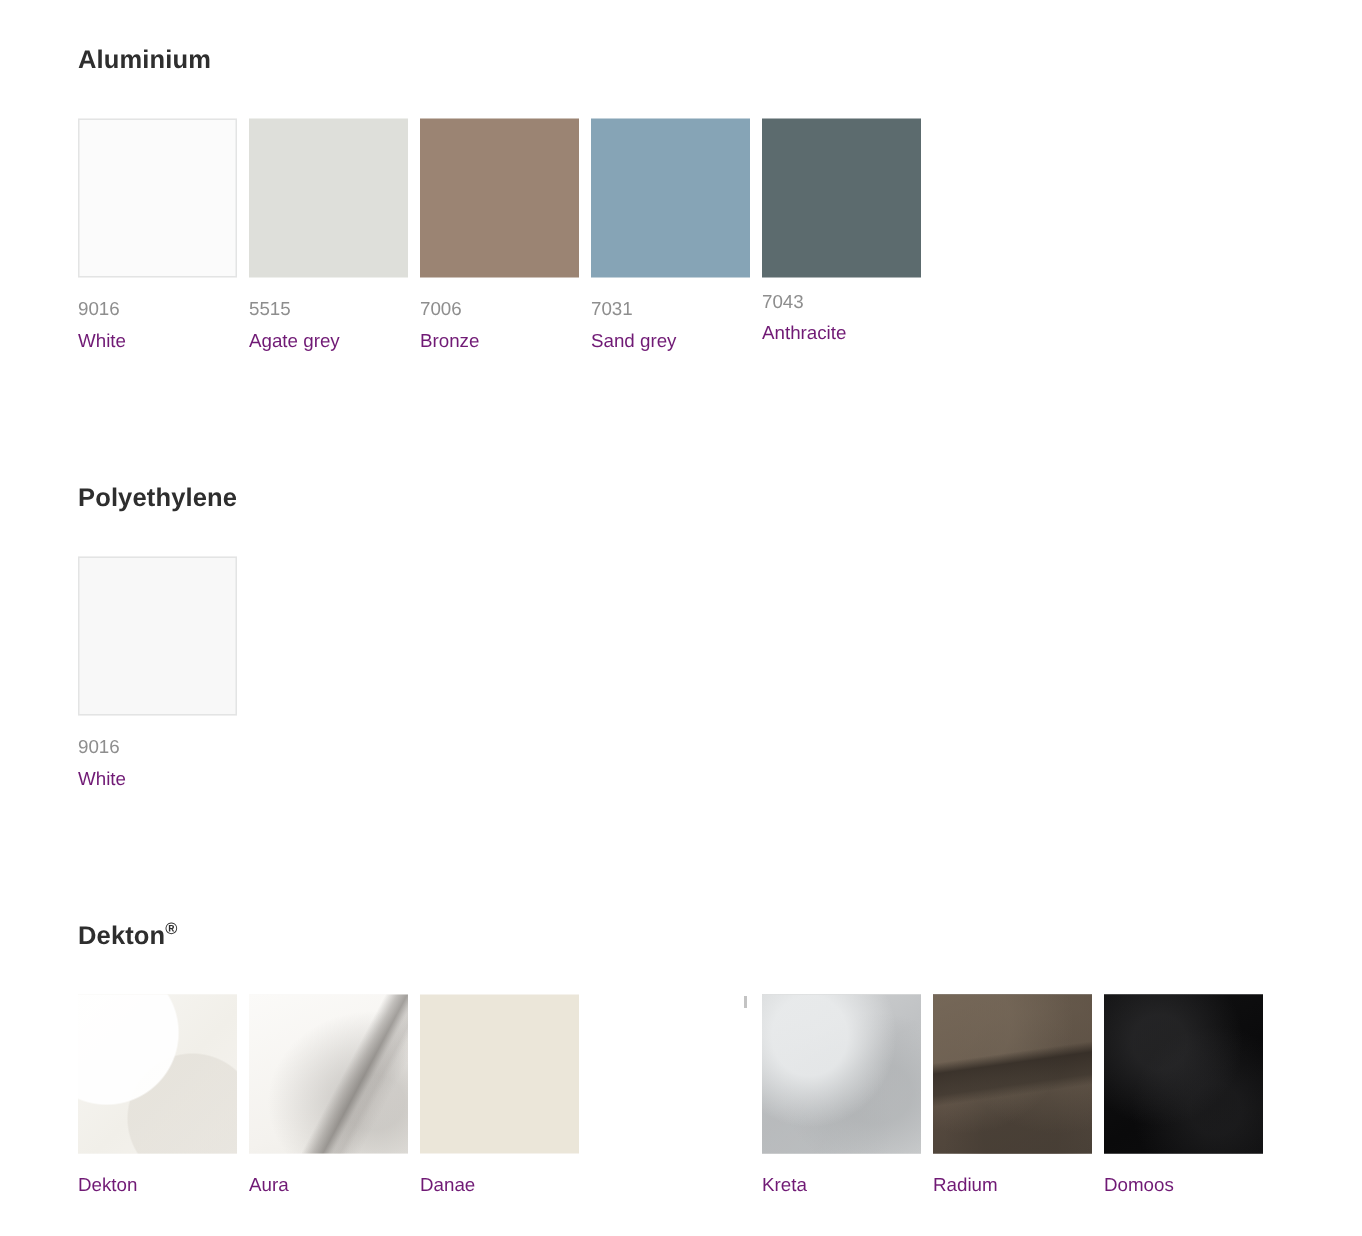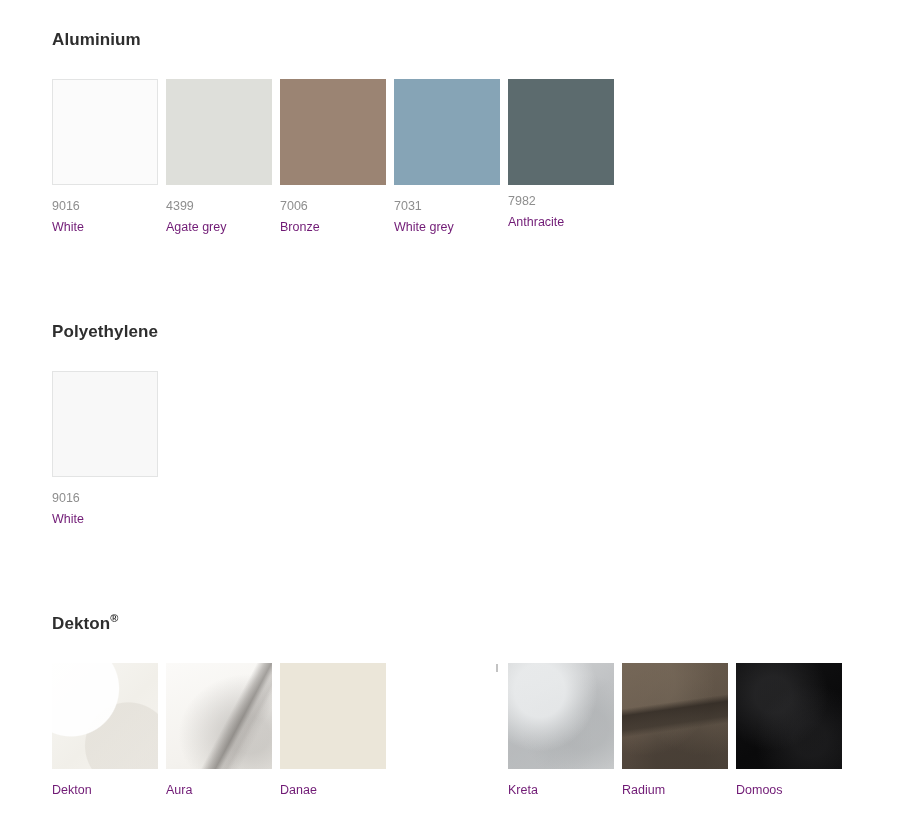--- a/index.html
+++ b/index.html
@@ -170,47 +170,47 @@
         <div class="swatch-chip bordered" style="background-color: rgb(251, 251, 251);"></div>
         <div class="swatch-labels">
           <div class="swatch-code">9016</div>
           <div class="swatch-name">White</div>
         </div>
       </div>
 
       <div class="swatch-cell">
         <div class="swatch-chip" style="background-color: rgb(222, 223, 218);"></div>
         <div class="swatch-labels">
-          <div class="swatch-code">4399</div>
+          <div class="swatch-code">5515</div>
           <div class="swatch-name">Agate grey</div>
         </div>
       </div>
 
 
 
       <div class="swatch-cell">
         <div class="swatch-chip" style="background-color: rgb(155, 132, 115);"></div>
         <div class="swatch-labels">
           <div class="swatch-code">7006</div>
           <div class="swatch-name">Bronze</div>
         </div>
       </div>
 
       <div class="swatch-cell">
         <div class="swatch-chip" style="background-color: rgb(134, 164, 182);"></div>
         <div class="swatch-labels">
           <div class="swatch-code">7031</div>
-          <div class="swatch-name">White grey</div>
+          <div class="swatch-name">Sand grey</div>
         </div>
       </div>
 
       <div class="swatch-cell">
         <div class="swatch-chip" style="background-color: rgb(92, 107, 110);"></div>
         <div class="swatch-labels raised">
-          <div class="swatch-code">7982</div>
+          <div class="swatch-code">7043</div>
           <div class="swatch-name">Anthracite</div>
         </div>
       </div>
 
     </div>
   </div>
 
   <div class="section section-polyethylene">
     <h2 class="section-title">Polyethylene</h2>
     <div class="swatch-row">

